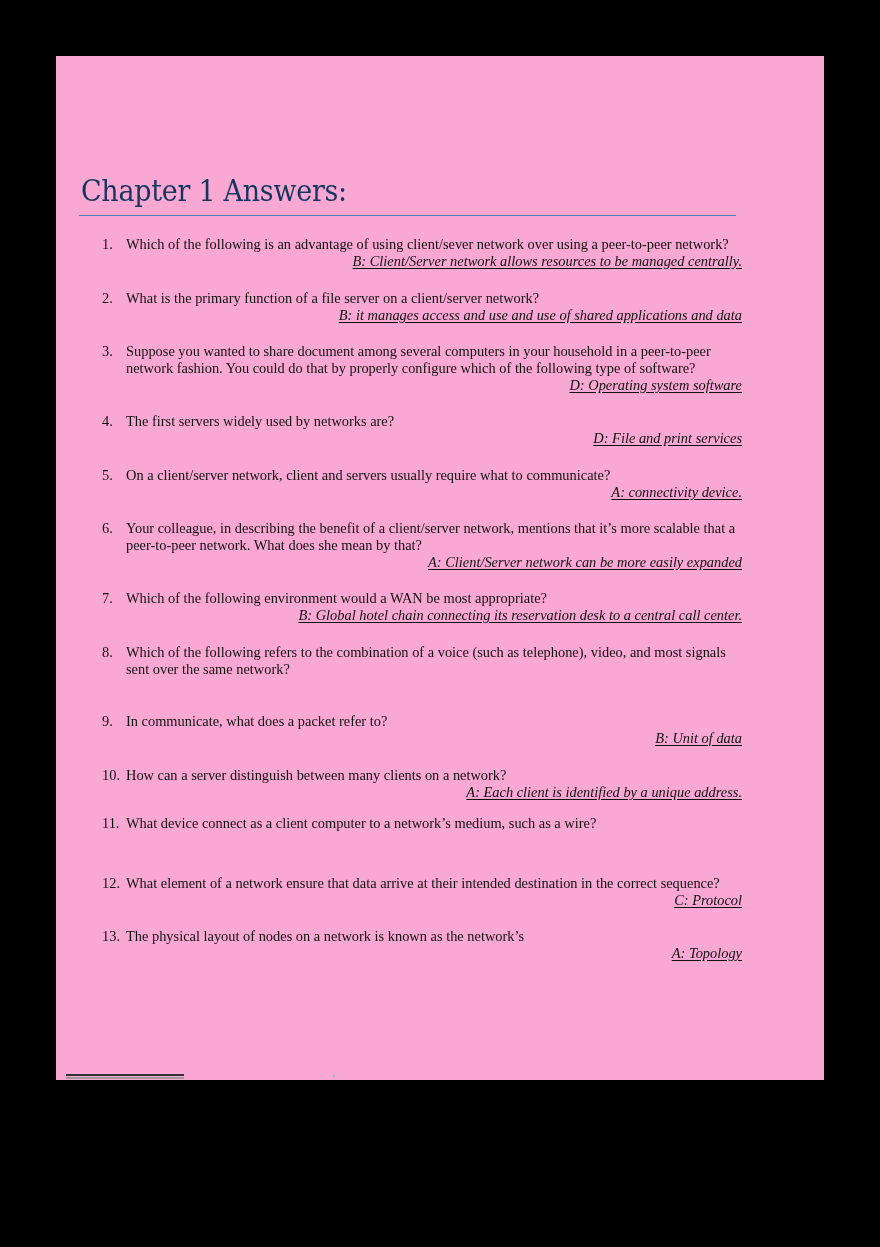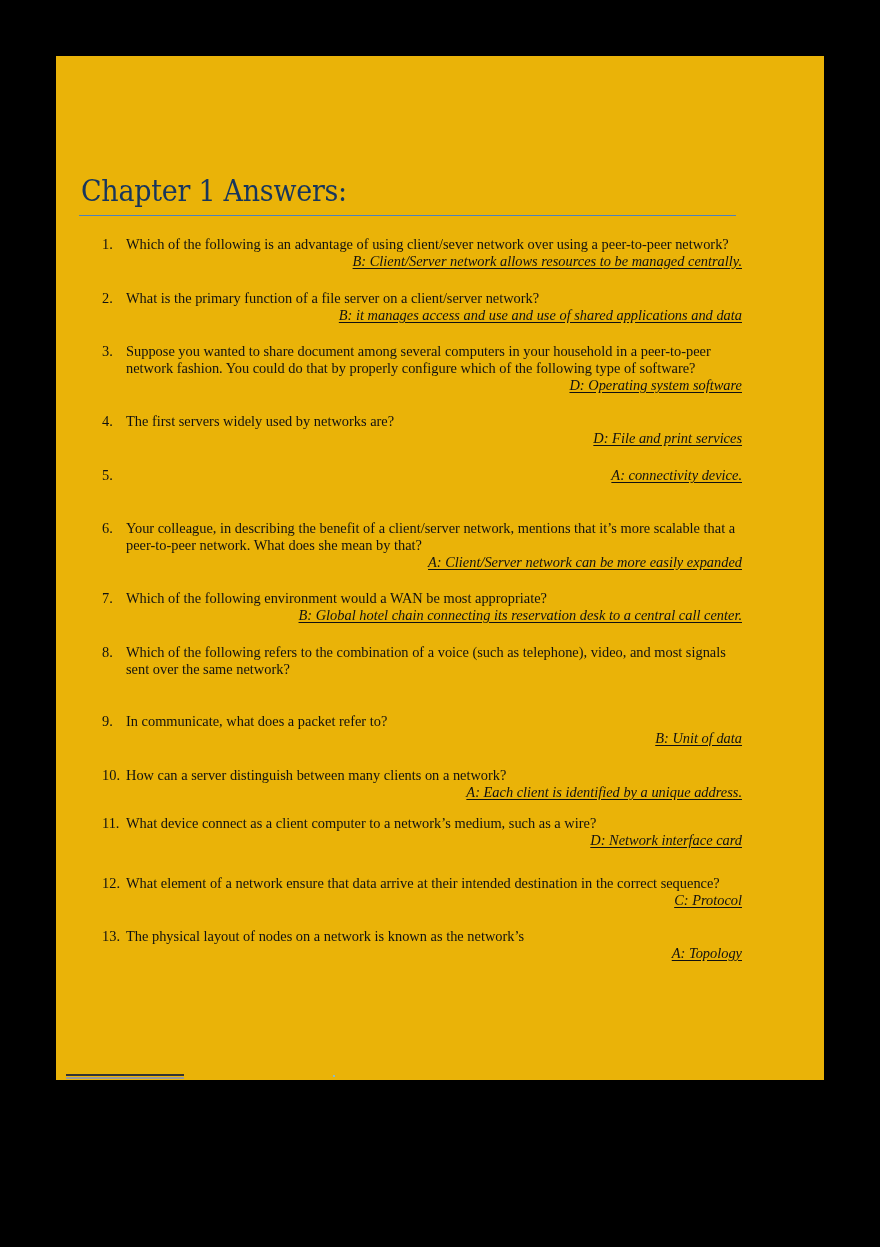--- a/index.html
+++ b/index.html
@@ -3,21 +3,21 @@
 <meta charset="utf-8">
 <style>
   html, body { margin: 0; padding: 0; }
   body {
     width: 880px; height: 1247px; background: #000000;
     position: relative; overflow: hidden;
     font-family: "Liberation Serif", serif;
   }
   .page {
     position: absolute; left: 56px; top: 56px;
-    width: 768px; height: 1024px; background: #eab308;
+    width: 768px; height: 1024px; background: #f9a8d4;
   }
   .title {
     position: absolute; left: 25px; top: 118px;
     font-family: "DejaVu Serif", serif;
     font-size: 29px; color: #17365d; letter-spacing: -0.3px;
     white-space: nowrap; transform: scaleX(0.93); transform-origin: left top;
   }
   .title-rule {
     position: absolute; left: 23px; top: 159px; width: 657px; height: 0;
     border-top: 1px solid #4f81bd;
@@ -74,20 +74,21 @@
       <span class="q">Suppose you wanted to share document among several computers in your household in a peer-to-peer network fashion. You could do that by properly configure which of the following type of software?</span>
       <span class="a">D: Operating system software</span>
     </div>
     <div class="qa" style="top:357px">
       <span class="num">4.</span>
       <span class="q">The first servers widely used by networks are?</span>
       <span class="a indent">D: File and print services</span>
     </div>
     <div class="qa" style="top:411px">
       <span class="num">5.</span>
+      <span class="q">On a client/server network, client and servers usually require what to communicate?</span>
       <span class="a indent">A: connectivity device.</span>
     </div>
     <div class="qa" style="top:464px">
       <span class="num">6.</span>
       <span class="q">Your colleague, in describing the benefit of a client/server network, mentions that it’s more scalable that a peer-to-peer network. What does she mean by that?</span>
       <span class="a indent">A: Client/Server network can be more easily expanded</span>
     </div>
     <div class="qa" style="top:534px">
       <span class="num">7.</span>
       <span class="q">Which of the following environment would a WAN be most appropriate?</span>
@@ -103,21 +104,20 @@
       <span class="a indent">B: Unit of data</span>
     </div>
     <div class="qa" style="top:711px">
       <span class="num">10.</span>
       <span class="q">How can a server distinguish between many clients on a network?</span>
       <span class="a indent">A: Each client is identified by a unique address.</span>
     </div>
     <div class="qa" style="top:759px">
       <span class="num">11.</span>
       <span class="q">What device connect as a client computer to a network’s medium, such as a wire?</span>
-      <span class="a indent">D: Network interface card</span>
     </div>
     <div class="qa" style="top:819px">
       <span class="num">12.</span>
       <span class="q">What element of a network ensure that data arrive at their intended destination in the correct sequence?</span>
       <span class="a indent">C: Protocol</span>
     </div>
     <div class="qa" style="top:872px">
       <span class="num">13.</span>
       <span class="q">The physical layout of nodes on a network is known as the network’s</span>
       <span class="a indent">A: Topology</span>

